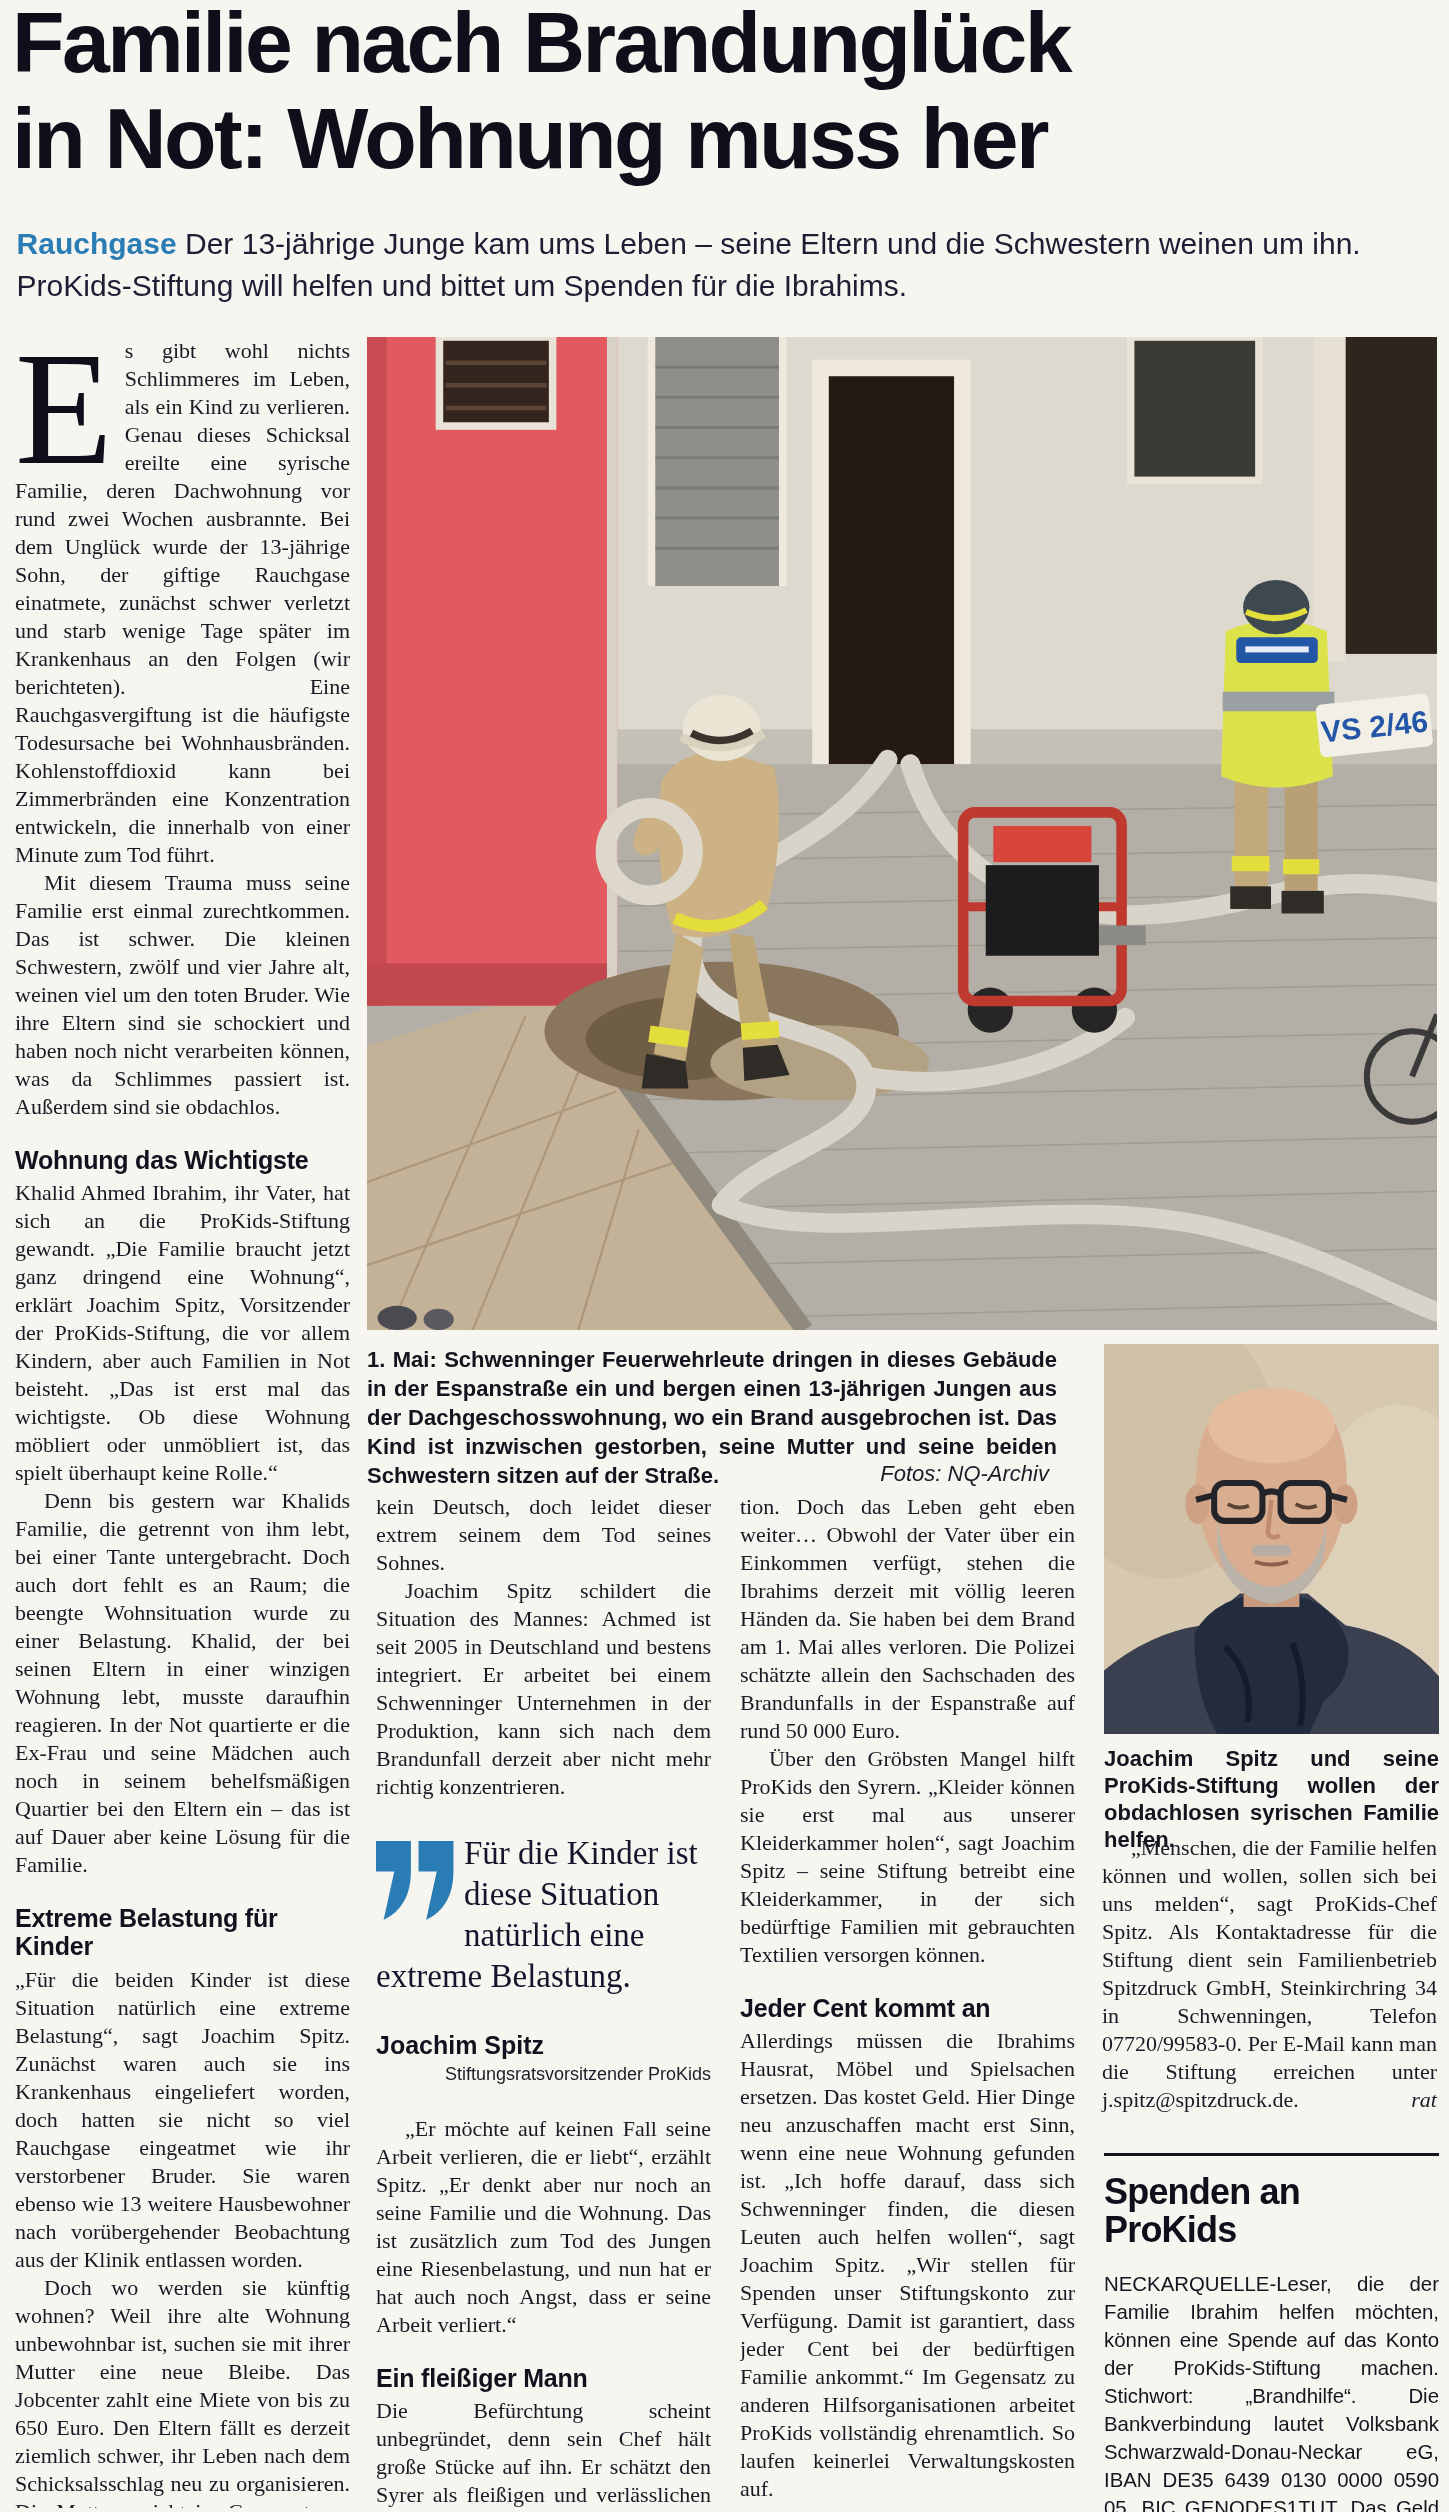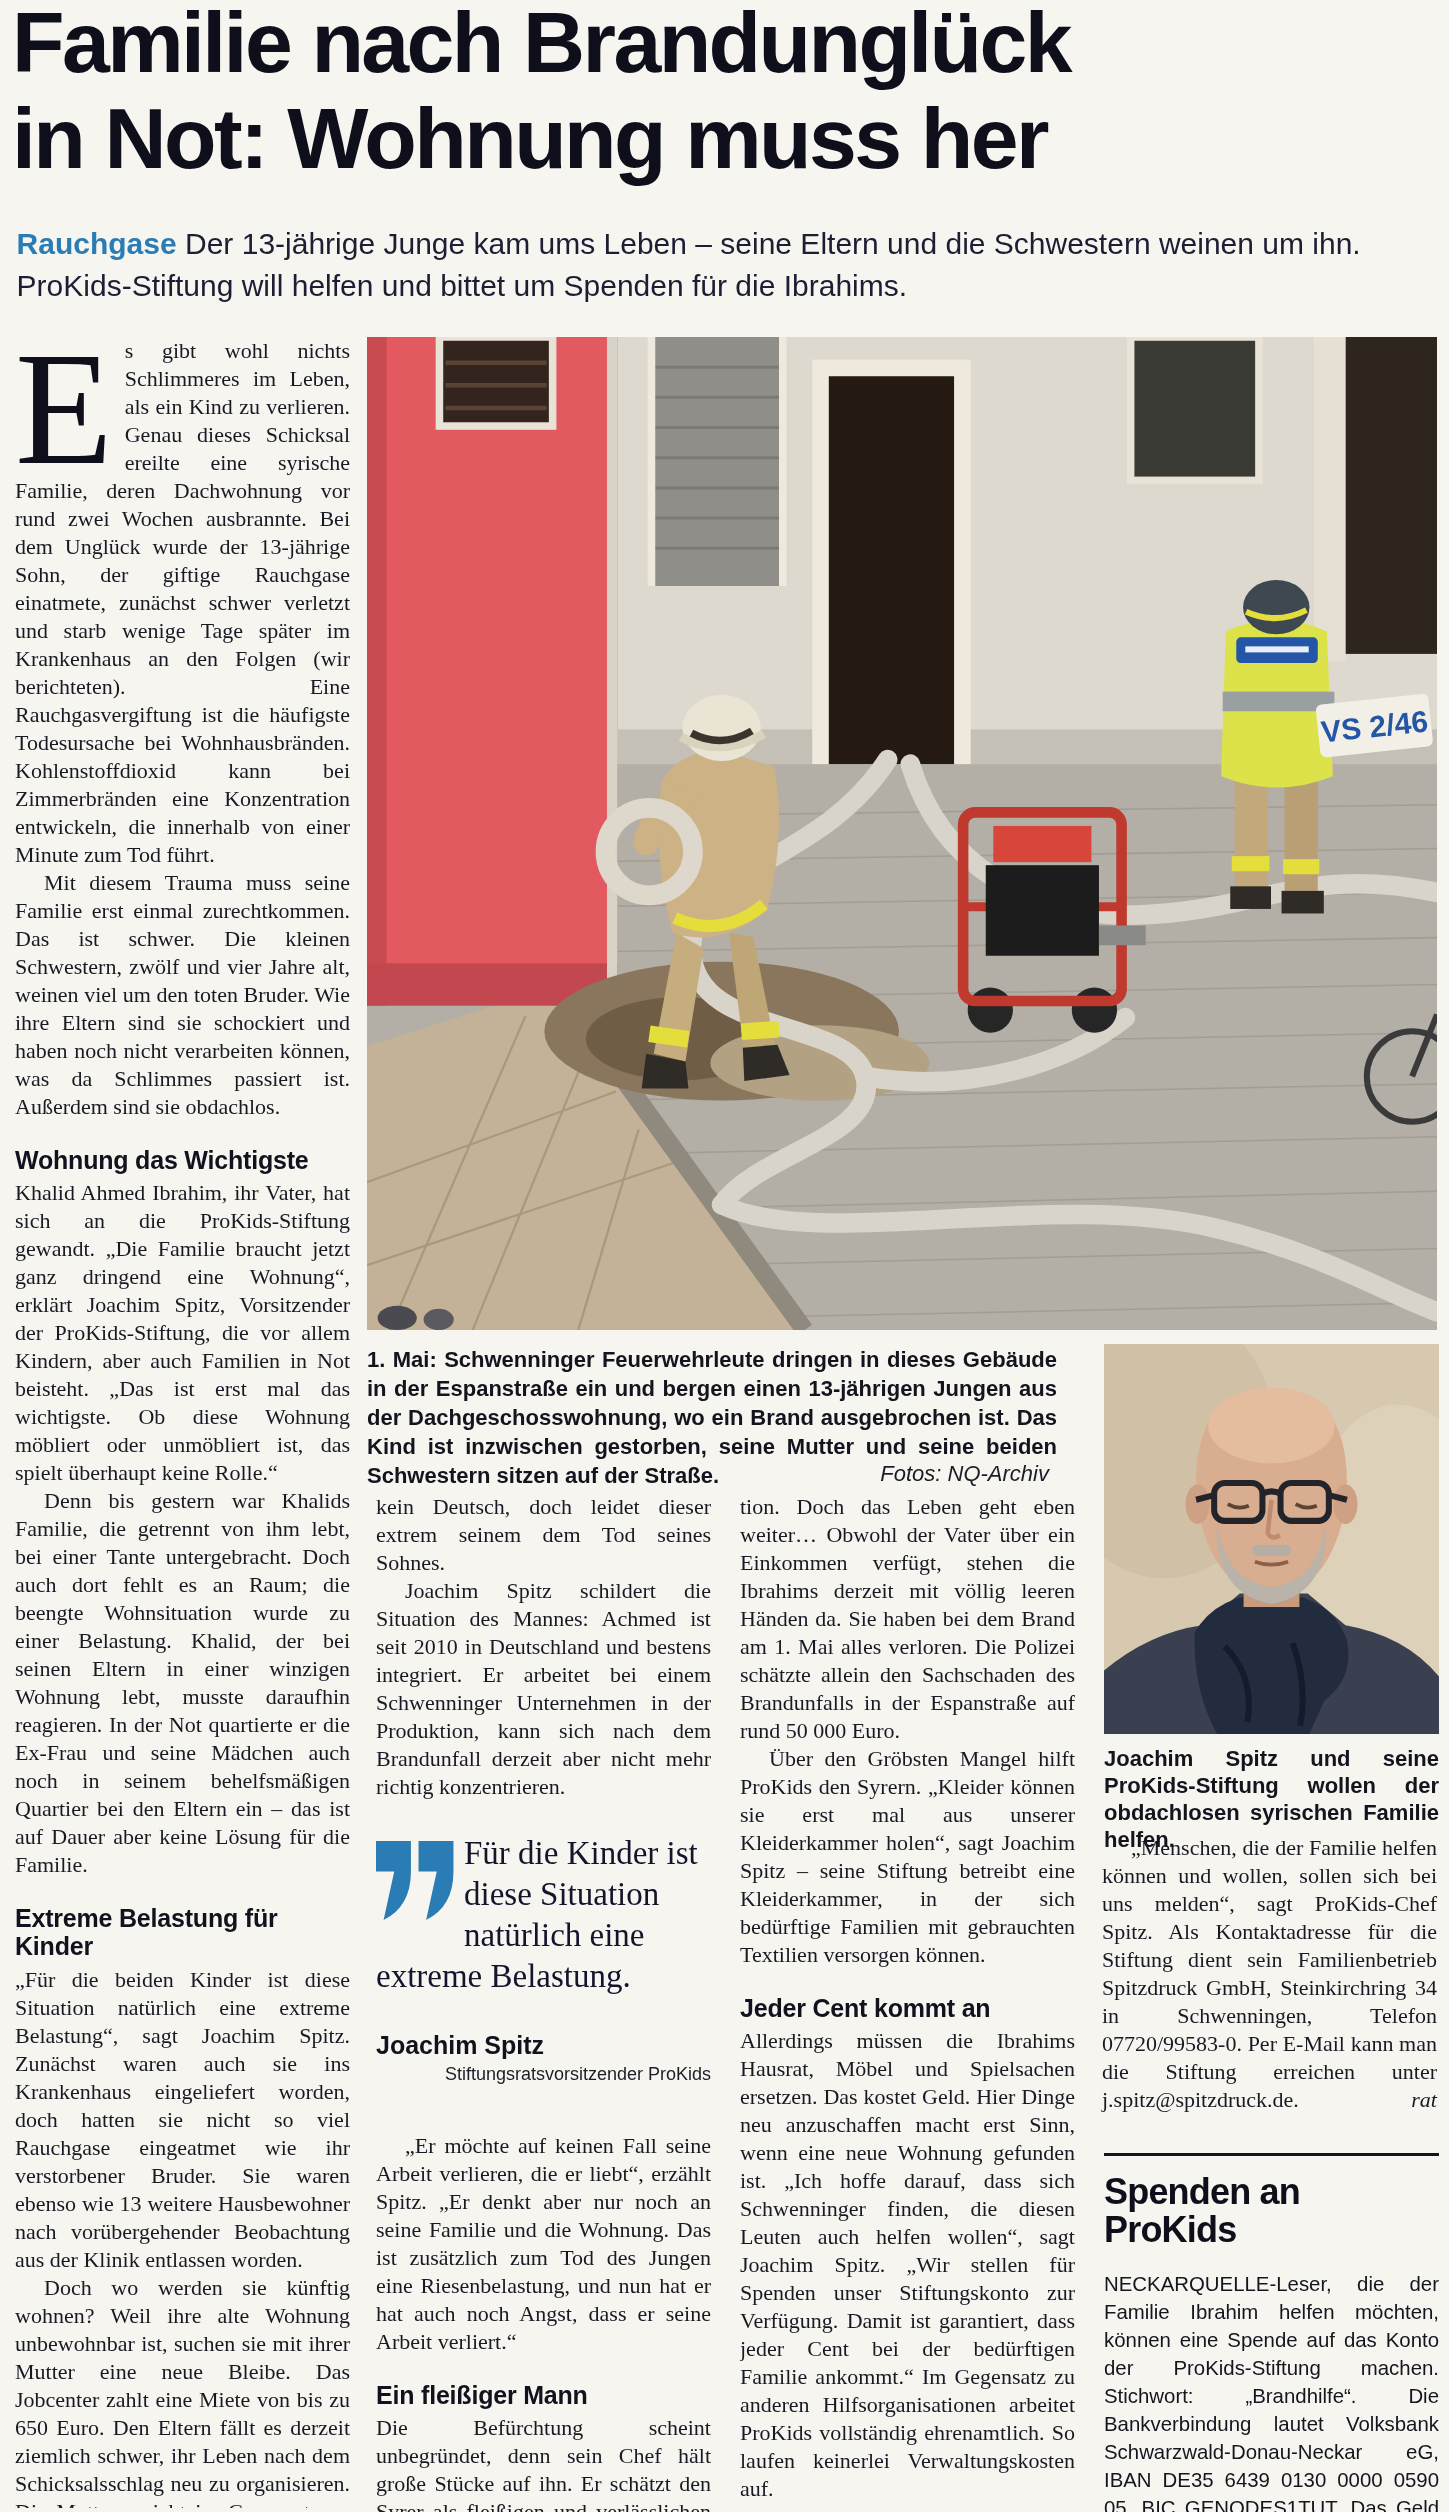--- a/index.html
+++ b/index.html
@@ -64,21 +64,21 @@
     font-family:"Liberation Sans", sans-serif; font-weight:bold;
     font-size:22px; line-height:27px; text-align:justify; color:#14141f;
   }
   
   .pullquote { margin:32px 0 0; text-align:left; }
   .pq-mark { float:left; width:79px; height:88px; margin:7.5px 9px 0 0; }
   .pq-text { font-size:33px; line-height:41px; color:#14142c; }
   .attribution { margin-top:32px; font-family:"Liberation Sans", sans-serif; text-align:left; }
   .attr-name { font-size:25px; font-weight:bold; color:#12121f; line-height:32px; }
   .attr-role { font-size:18px; color:#1d1d28; line-height:27px;text-align:right; }
-  .after-quote { margin-top:44px; }
+  .after-quote { margin-top:27px; }
   
   .infobox { position:absolute; left:1104px; top:2153px; width:335px; font-family:"Liberation Sans", sans-serif; }
   .rule { height:3px; background:#15151f; }
   .info-title { font-size:36px; line-height:38px; font-weight:bold; letter-spacing:-0.8px; color:#0f0f1c; margin:16.6px 0 21px; }
   .info-text { font-size:20.4px; line-height:28px; text-align:justify; color:#15151f; }
 </style>
 </head>
 <body>
 
 <div class="page">
@@ -272,21 +272,21 @@
           <path d="M298,200 L322,206"></path>
       </g>
       <path d="M164,212 q14,8 28,2 M254,212 q14,8 28,2" stroke="#5b4434" stroke-width="5" fill="none"></path>
     </svg>
   </figure>
 
   <figcaption class="portrait-caption">Joachim Spitz und seine ProKids-Stiftung wollen der obdachlosen syrischen Familie helfen.</figcaption>
 
   <div class="col col2">
     <p class="body-p">kein Deutsch, doch leidet dieser extrem seinem dem Tod seines Sohnes.</p>
-    <p class="body-p indent">Joachim Spitz schildert die Situation des Mannes: Achmed ist seit 2010 in Deutschland und bestens integriert. Er arbeitet bei einem Schwenninger Unternehmen in der Produktion, kann sich nach dem Brandunfall derzeit aber nicht mehr richtig konzentrieren.</p>
+    <p class="body-p indent">Joachim Spitz schildert die Situation des Mannes: Achmed ist seit 2005 in Deutschland und bestens integriert. Er arbeitet bei einem Schwenninger Unternehmen in der Produktion, kann sich nach dem Brandunfall derzeit aber nicht mehr richtig konzentrieren.</p>
     <blockquote class="pullquote">
       <span class="pq-mark">
         <svg viewBox="0 0 104 116">
           <path d="M0 0 H46 V40 Q46 86 10 104 L24 40 H0 Z" fill="#2a7cb5"></path>
           <path d="M56 0 H102 V40 Q102 86 66 104 L80 40 H56 Z" fill="#2a7cb5"></path>
         </svg>
       </span>
       <span class="pq-text">Für die Kinder ist diese Situation natürlich eine extreme Belastung.</span>
     </blockquote>
     <div class="attribution">

